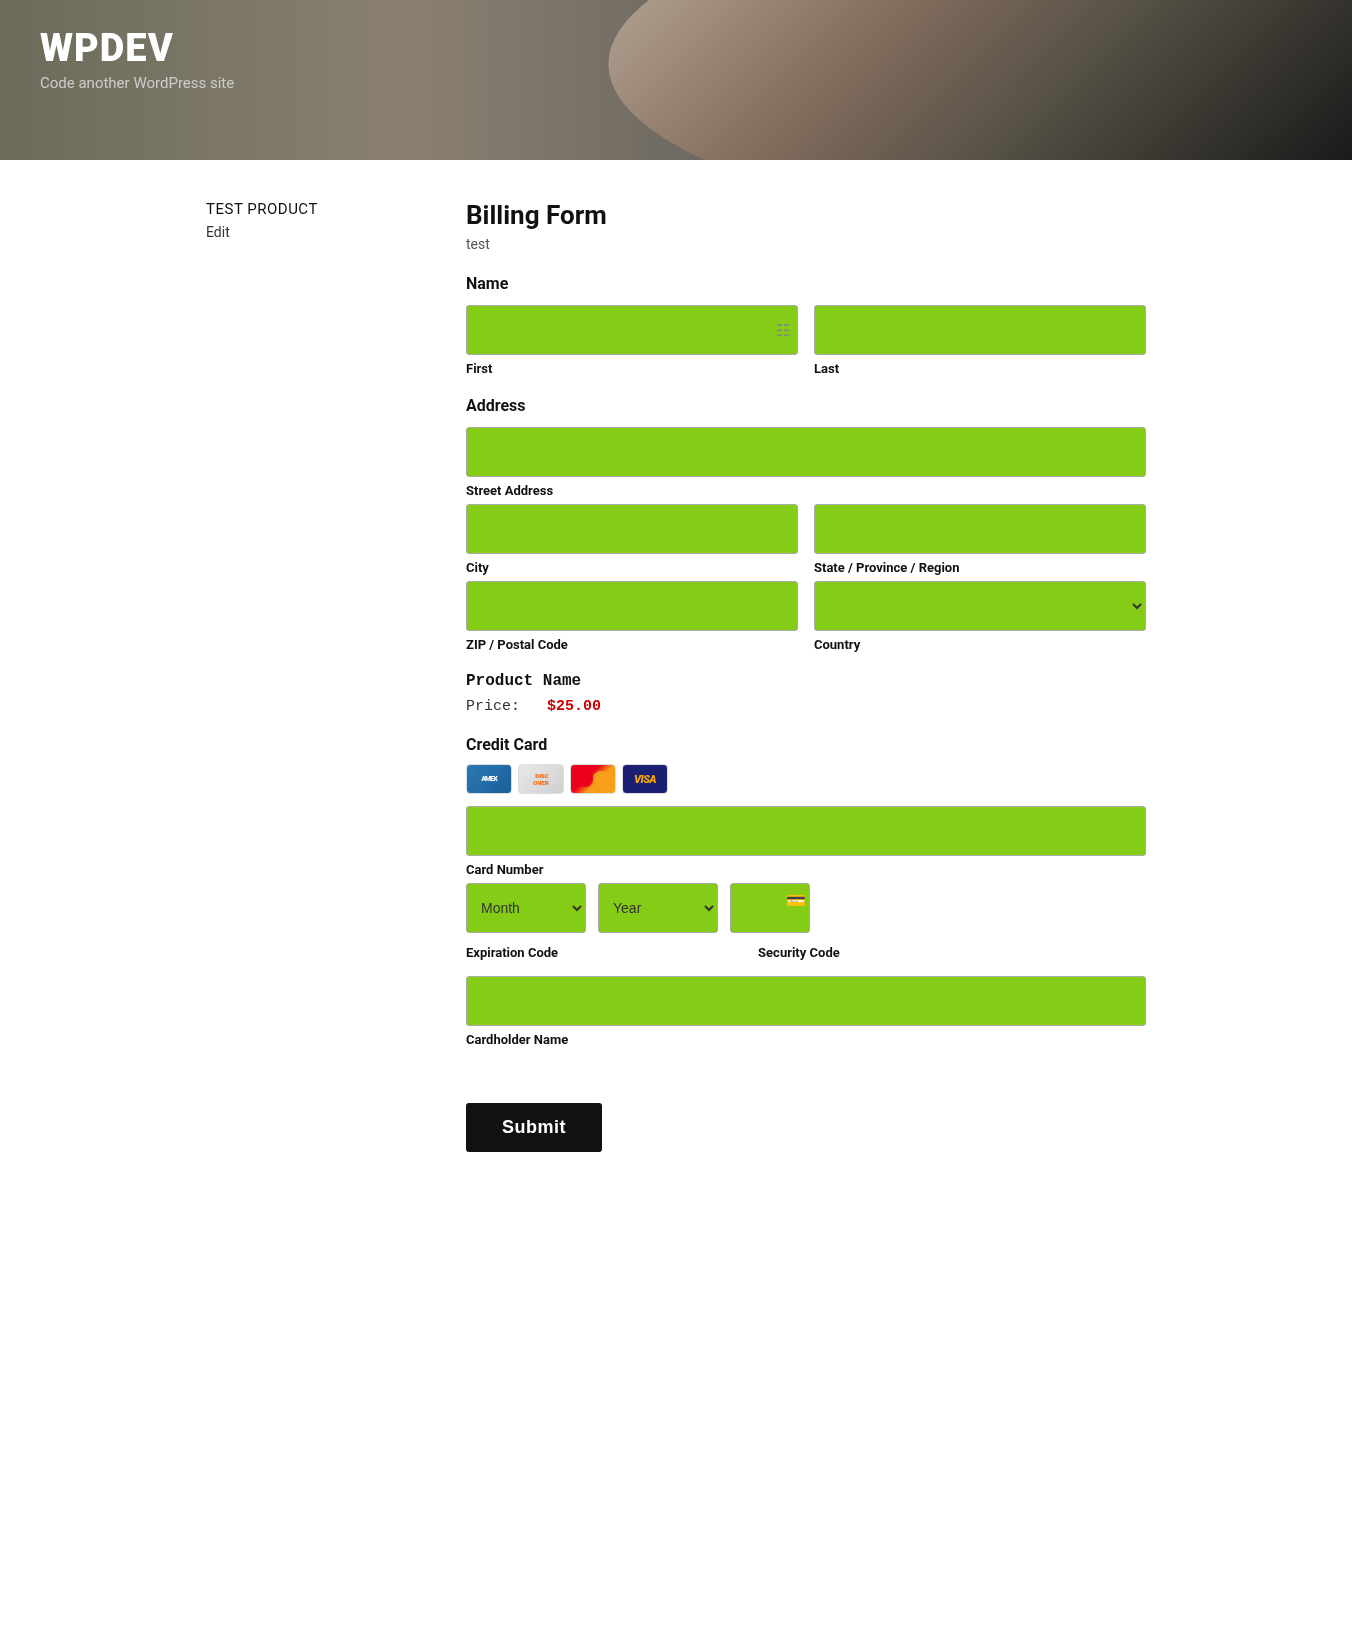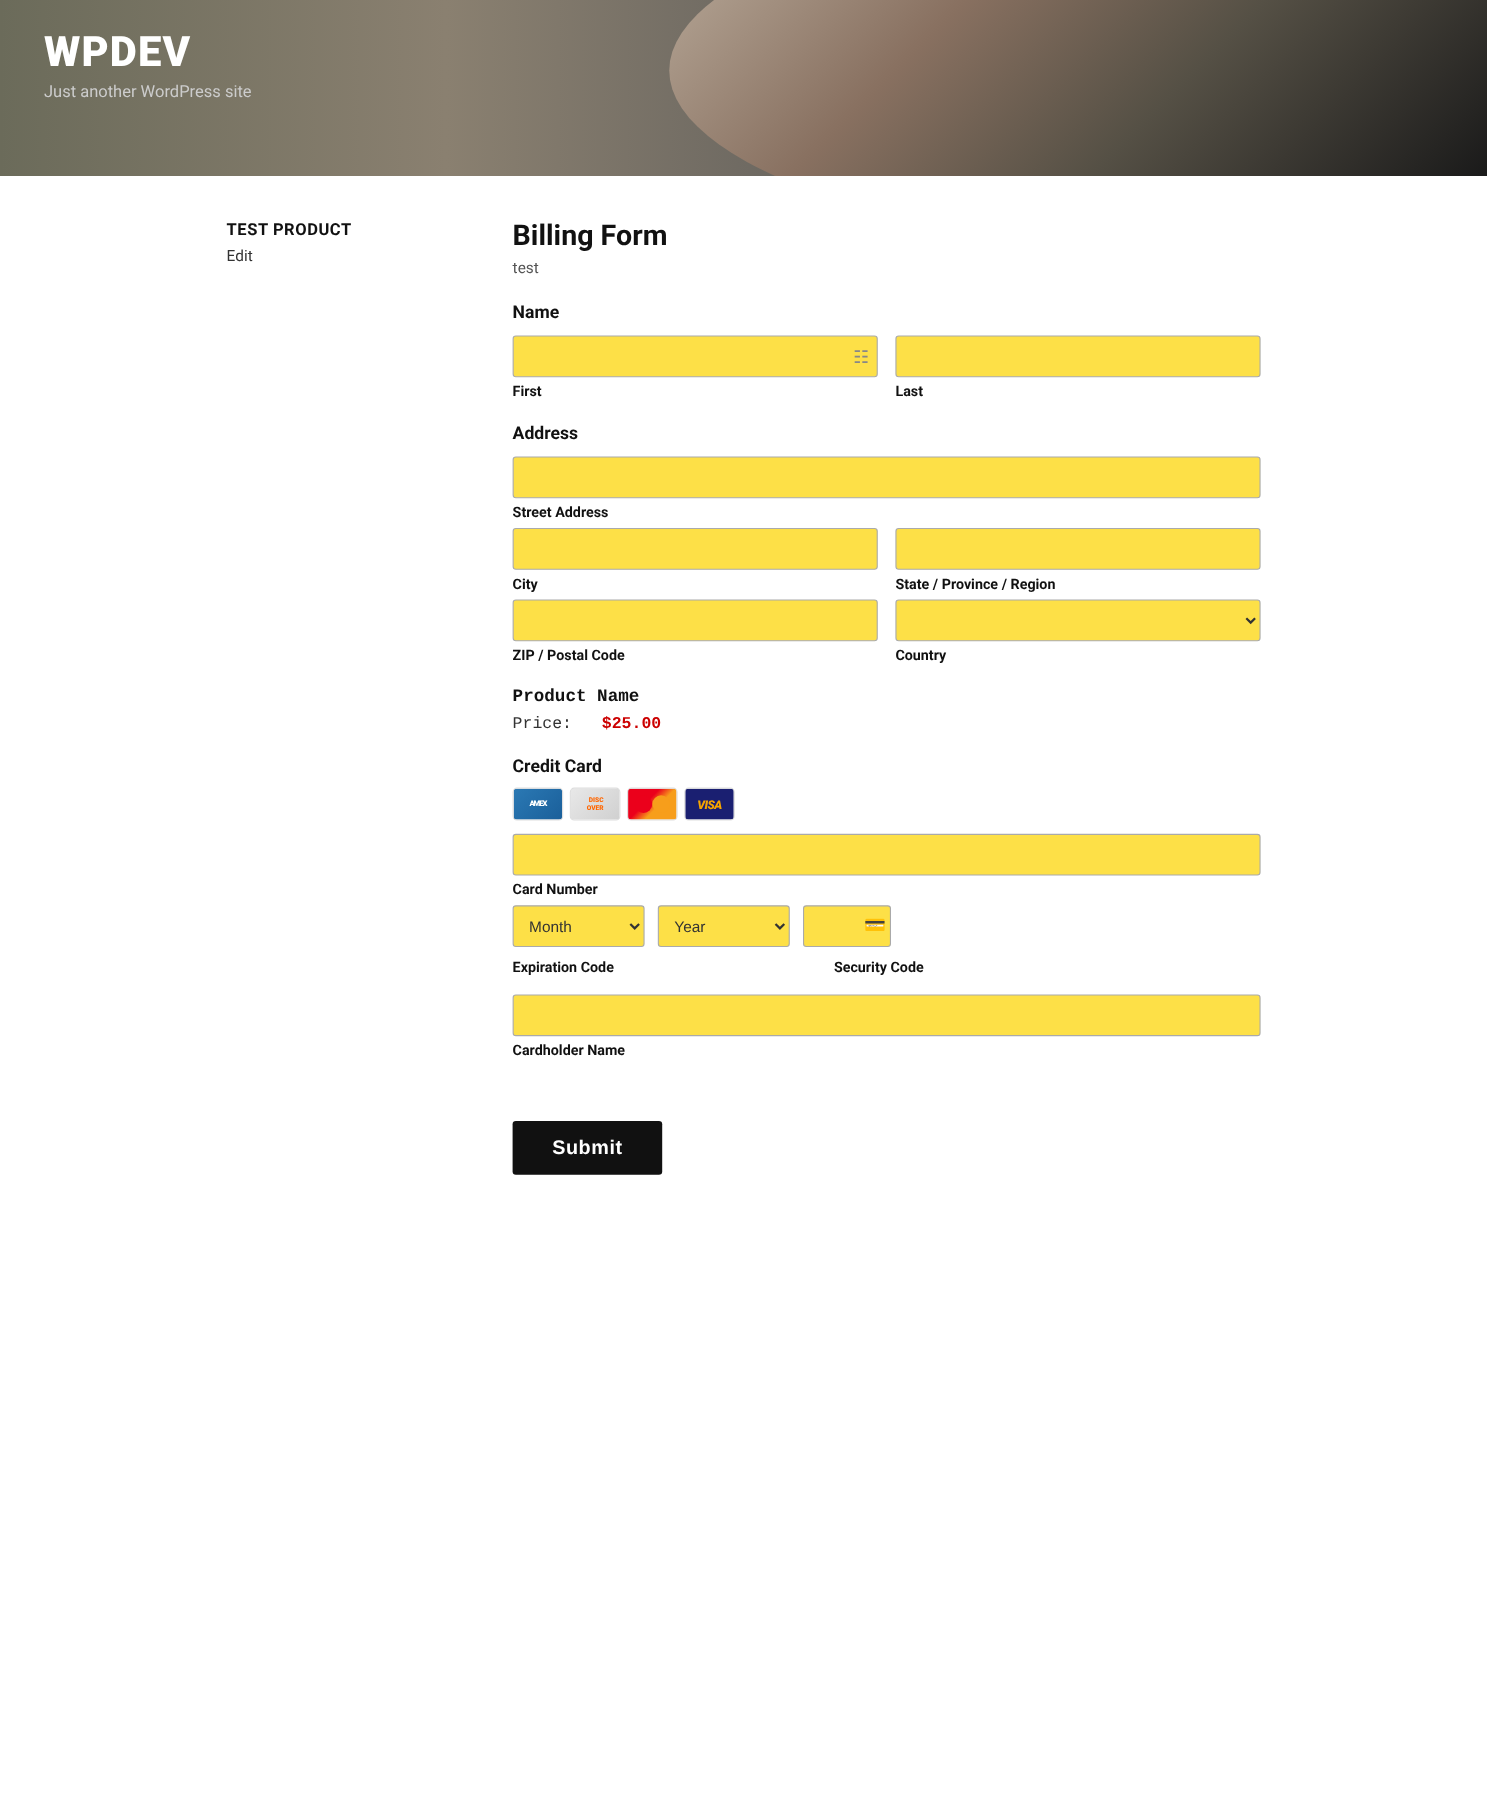--- a/index.html
+++ b/index.html
@@ -45,21 +45,21 @@
       gap: 60px;
       align-items: flex-start;
     }
 
     
     .sidebar {
       min-width: 200px;
     }
     .product-title {
       font-size: 15px;
-      font-weight: 700;
+      font-weight: 400;
       letter-spacing: 0.5px;
       text-transform: uppercase;
       color: #111;
       margin-bottom: 4px;
     }
     .edit-link {
       font-size: 14px;
       color: #333;
       text-decoration: none;
       cursor: pointer;
@@ -110,23 +110,23 @@
     }
 
     input[type="text"],
     input[type="number"],
     select {
       border: 1px solid #aaa;
       border-radius: 3px;
       padding: 8px 10px;
       font-size: 14px;
       color: #333;
-      background: #fde047;
+      background: #84cc16;
       width: 100%;
-      height: 38px;
+      height: 50px;
     }
 
     .full-width { width: 100%; }
 
     
     .input-with-icon {
       position: relative;
       display: flex;
       align-items: center;
     }
@@ -228,21 +228,21 @@
       letter-spacing: 0.5px;
     }
   </style>
 </head>
 <body>
 
 <header class="site-header">
   <div class="header-bg"></div>
   <div class="header-content">
     <div class="site-title">WPDEV</div>
-    <div class="site-tagline">Just another WordPress site</div>
+    <div class="site-tagline">Code another WordPress site</div>
   </div>
 </header>
 
 <div class="page-content">
 
   <aside class="sidebar">
     <div class="product-title">TEST PRODUCT</div>
     <a class="edit-link">Edit</a>
   </aside>
 

